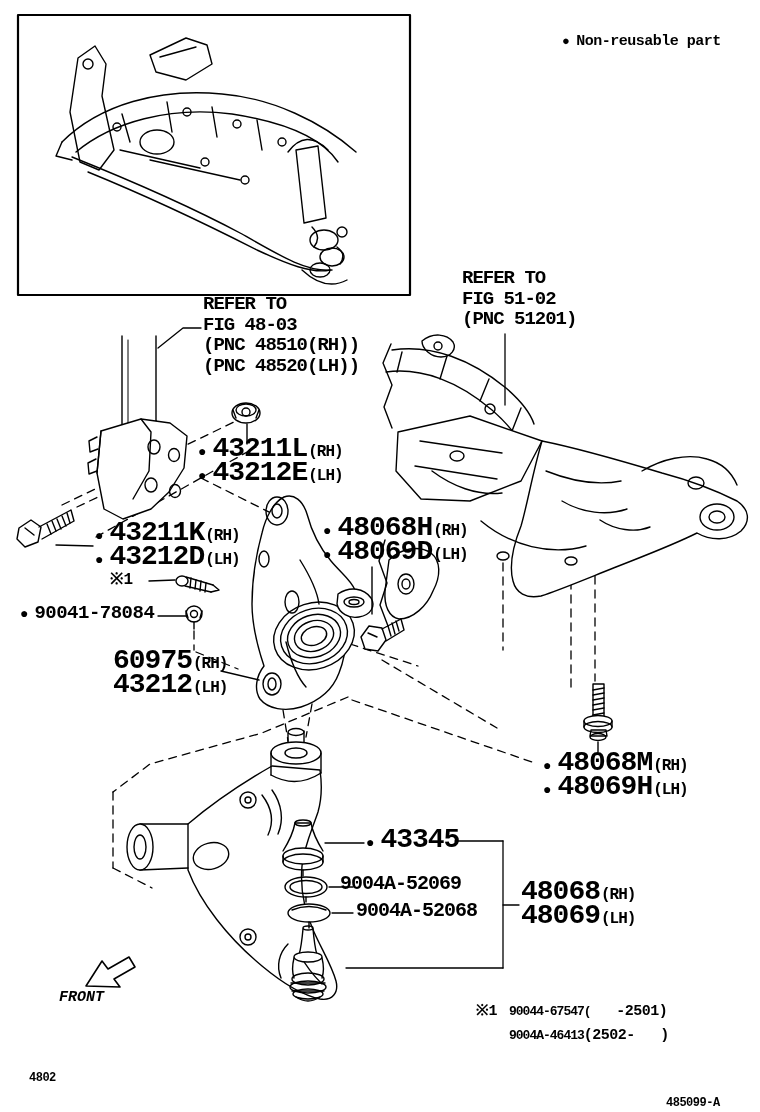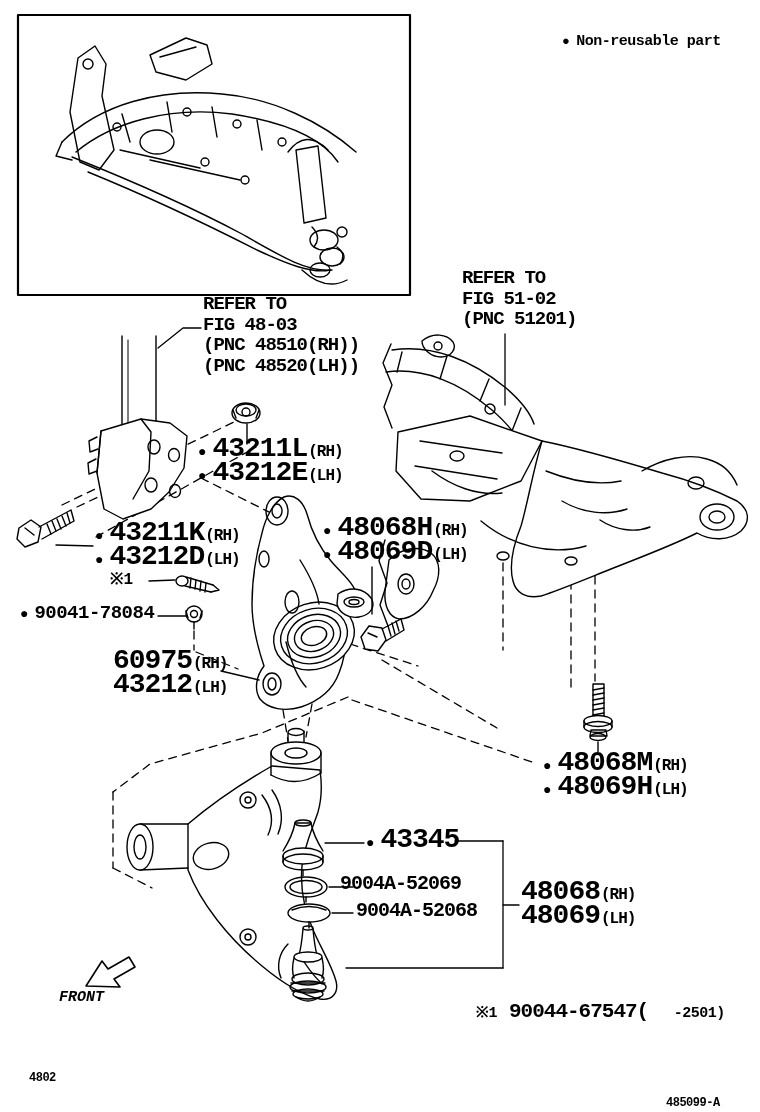--- a/index.html
+++ b/index.html
@@ -14,21 +14,21 @@
   .num-sm{font-size:19px;letter-spacing:-0.5px;}
   .side{font-size:16px;letter-spacing:-1px;margin-left:1px;}
   .note{font-size:19px;letter-spacing:-1px;line-height:20.5px;font-weight:bold;}
   .legend-row{display:flex;align-items:baseline;font-size:15px;letter-spacing:-0.5px;}
   .legend-row .dot{font-size:13px;margin-right:7px;}
   .star{font-size:16px;}
   .front-txt{font-size:15px;letter-spacing:0;}
   .pagecode{font-size:12px;letter-spacing:-0.5px;}
   .footnote .row{line-height:24px;height:24px;}
   .fmark{font-size:15px;width:33px;flex:0 0 33px;}
-  .fbig{font-size:21px;letter-spacing:-1px;}
+  .fbig{font-size:13px;letter-spacing:-1px;}
   .fsmall{font-size:15px;letter-spacing:-0.5px;white-space:pre;}
 </style>
 </head>
 <body>
 
 <div class="page">
 
   <svg class="art" width="760" height="1112" viewBox="0 0 760 1112" fill="none" stroke="#000" stroke-width="1.4" stroke-linecap="round" stroke-linejoin="round">
 
     <g>
@@ -376,18 +376,23 @@
   </div>
 
   <div class="label front-txt" style="left:59px;top:989px;font-style:italic;">FRONT</div>
 
   <div class="label footnote" style="left:476px;top:1000px;">
     <div class="row">
       <span class="fmark">※1</span>
       <span class="fbig">90044-67547(</span>
       <span class="fsmall">   -2501)</span>
     </div>
+    <div class="row">
+      <span class="fmark"></span>
+      <span class="fbig">9004A-46413</span>
+      <span class="fsmall">(2502-   )</span>
+    </div>
   </div>
 
   <div class="label pagecode" style="left:29px;top:1071px;">4802</div>
   <div class="label pagecode" style="left:666px;top:1096px;">485099-A</div>
 
 </div>
 
 </body></html>

